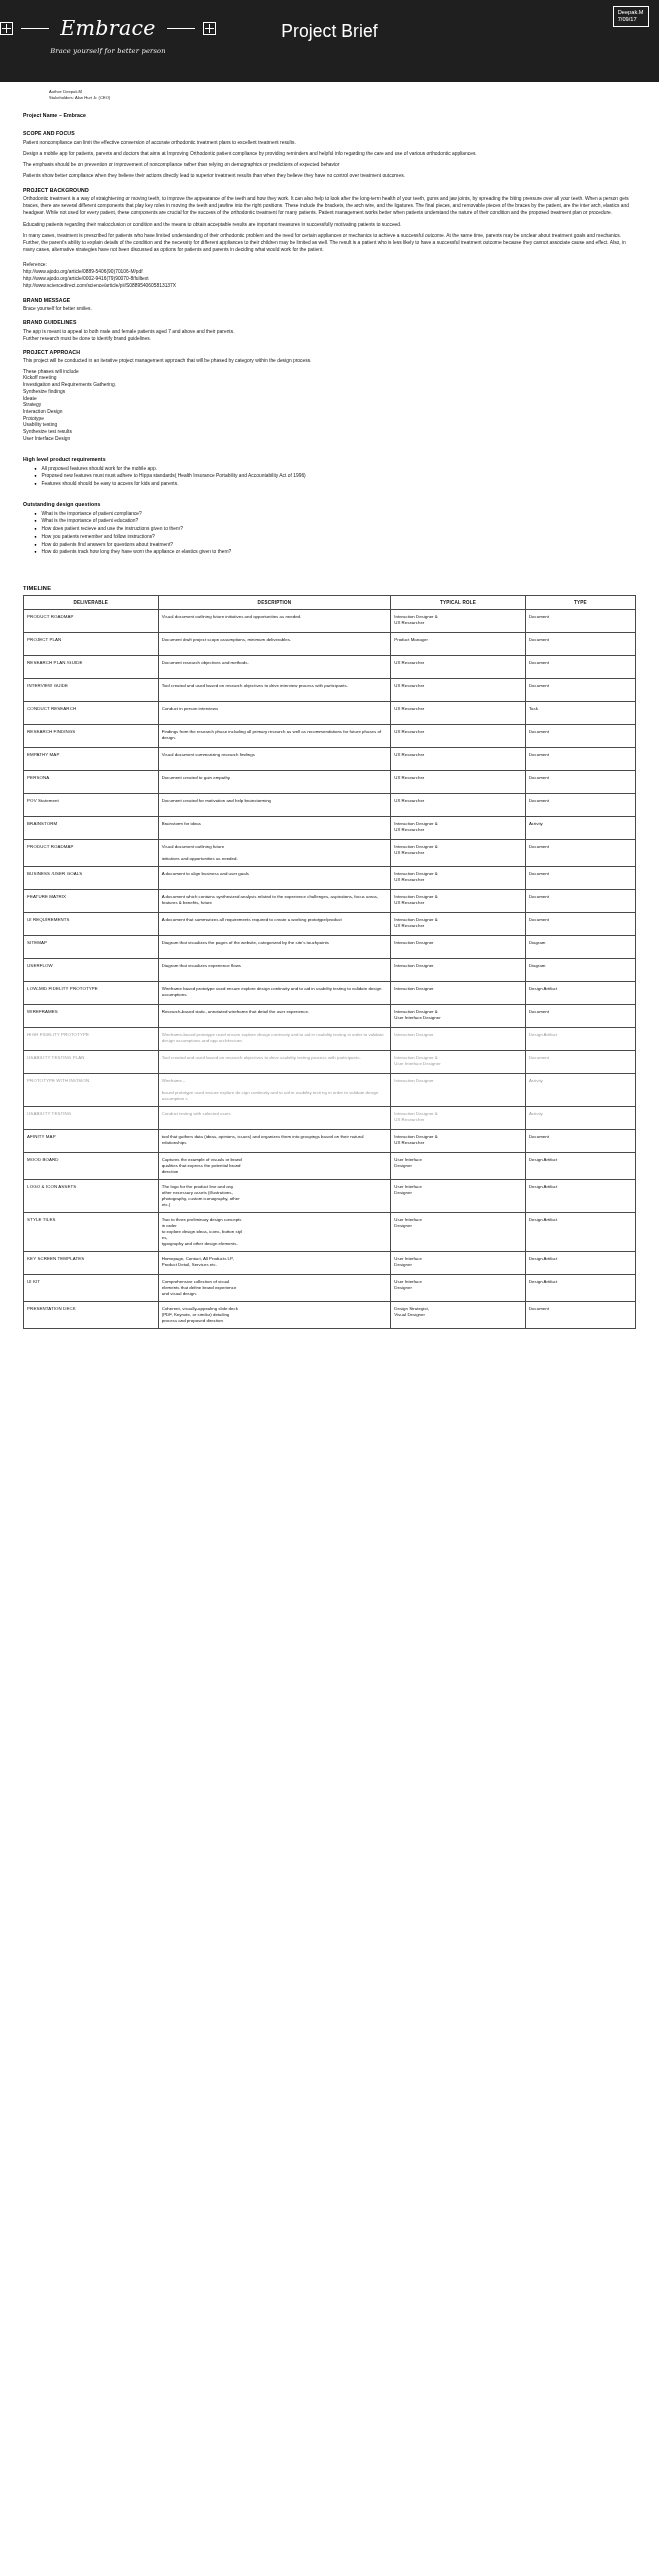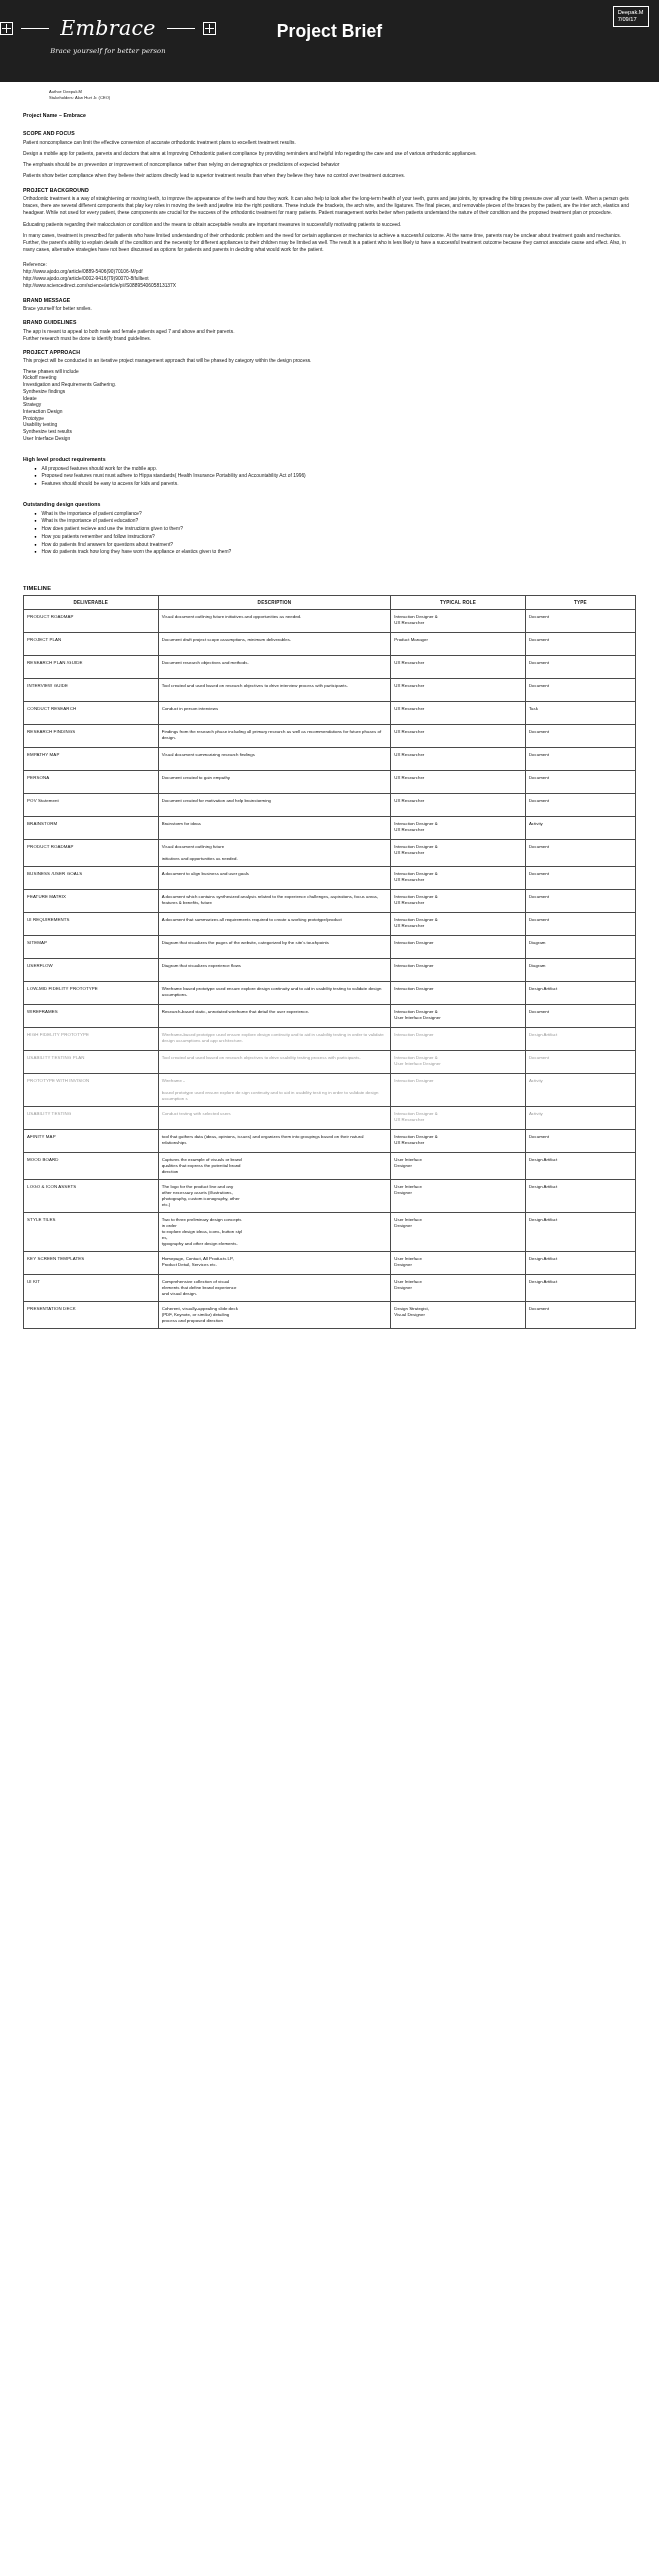--- a/index.html
+++ b/index.html
@@ -69,21 +69,21 @@
     font-size:6.7px;
     margin-top:3.1px;
     color:#efefef;
     letter-spacing:0.2px;
   }
   .doc-title {
     position:absolute;
     left:0; right:0; top:20.6px;
     text-align:center;
     font-size:17.5px;
-    font-weight:bold;
+    font-weight:normal;
     letter-spacing:0.1px;
     color:#ffffff;
   }
   .meta-box {
     position:absolute;
     right:10.3px; top:6.2px;
     text-align:left;
     font-size:5.7px;
     line-height:7.7px;
     color:#ffffff;

